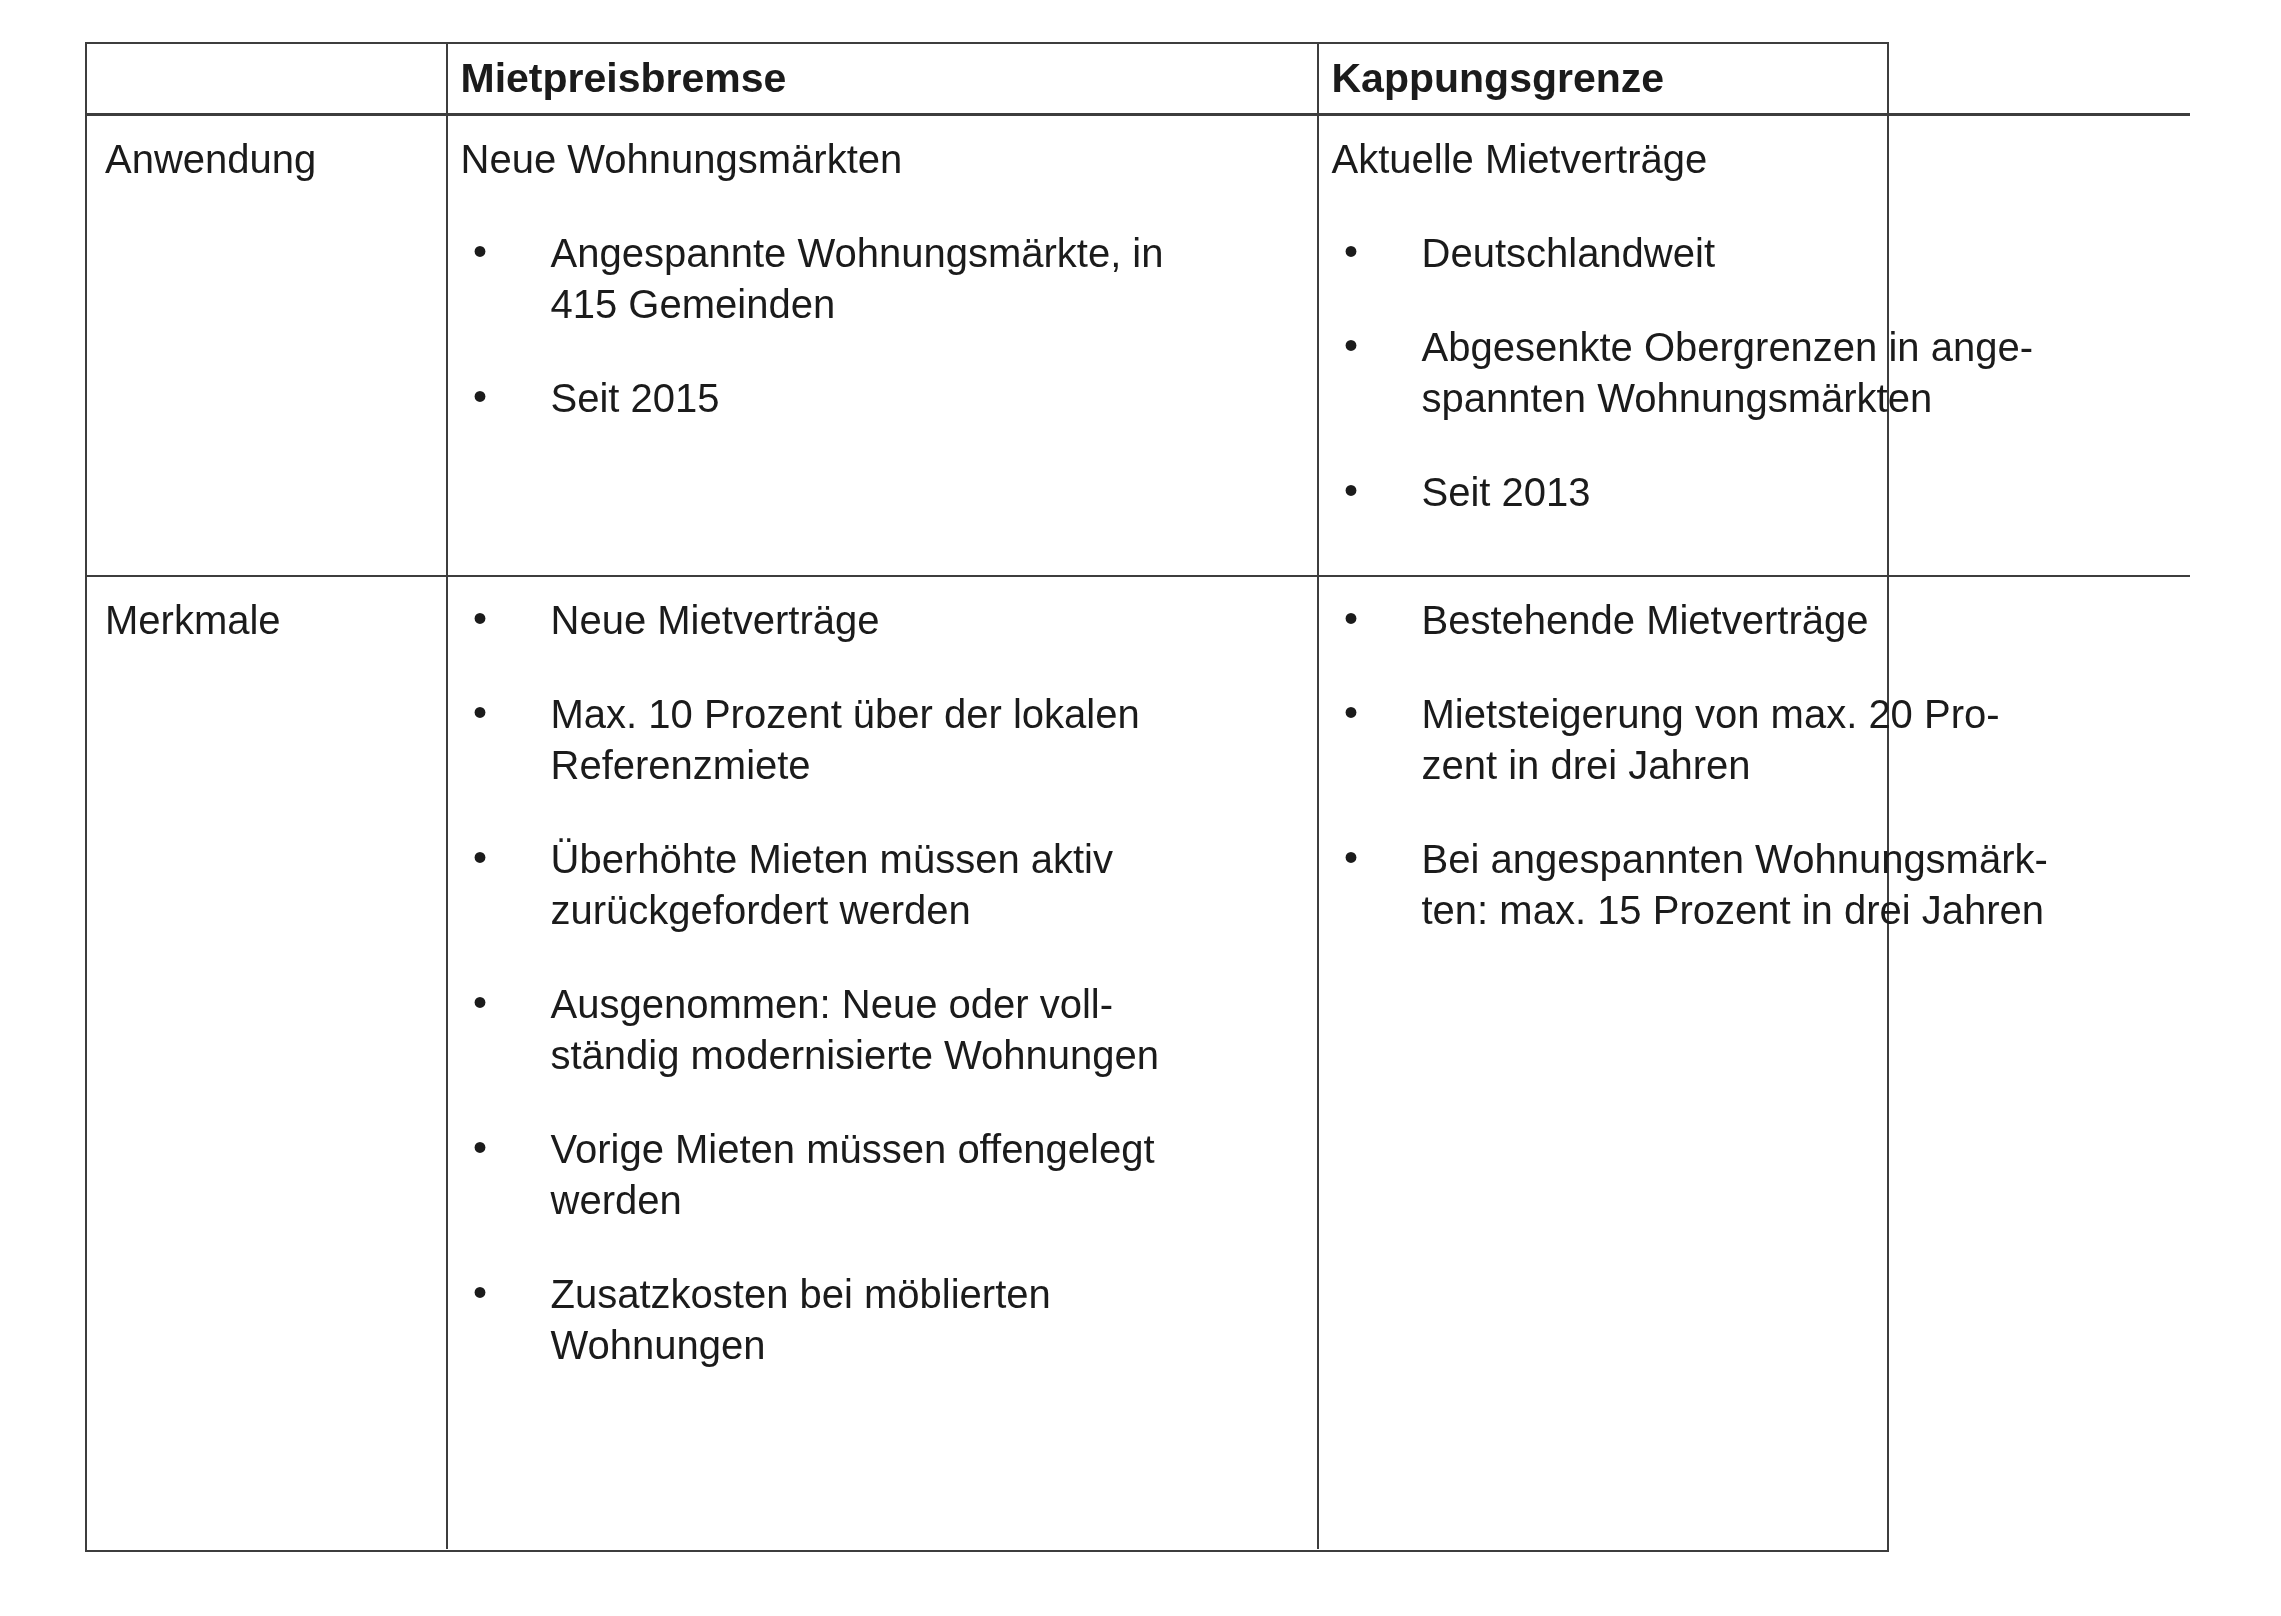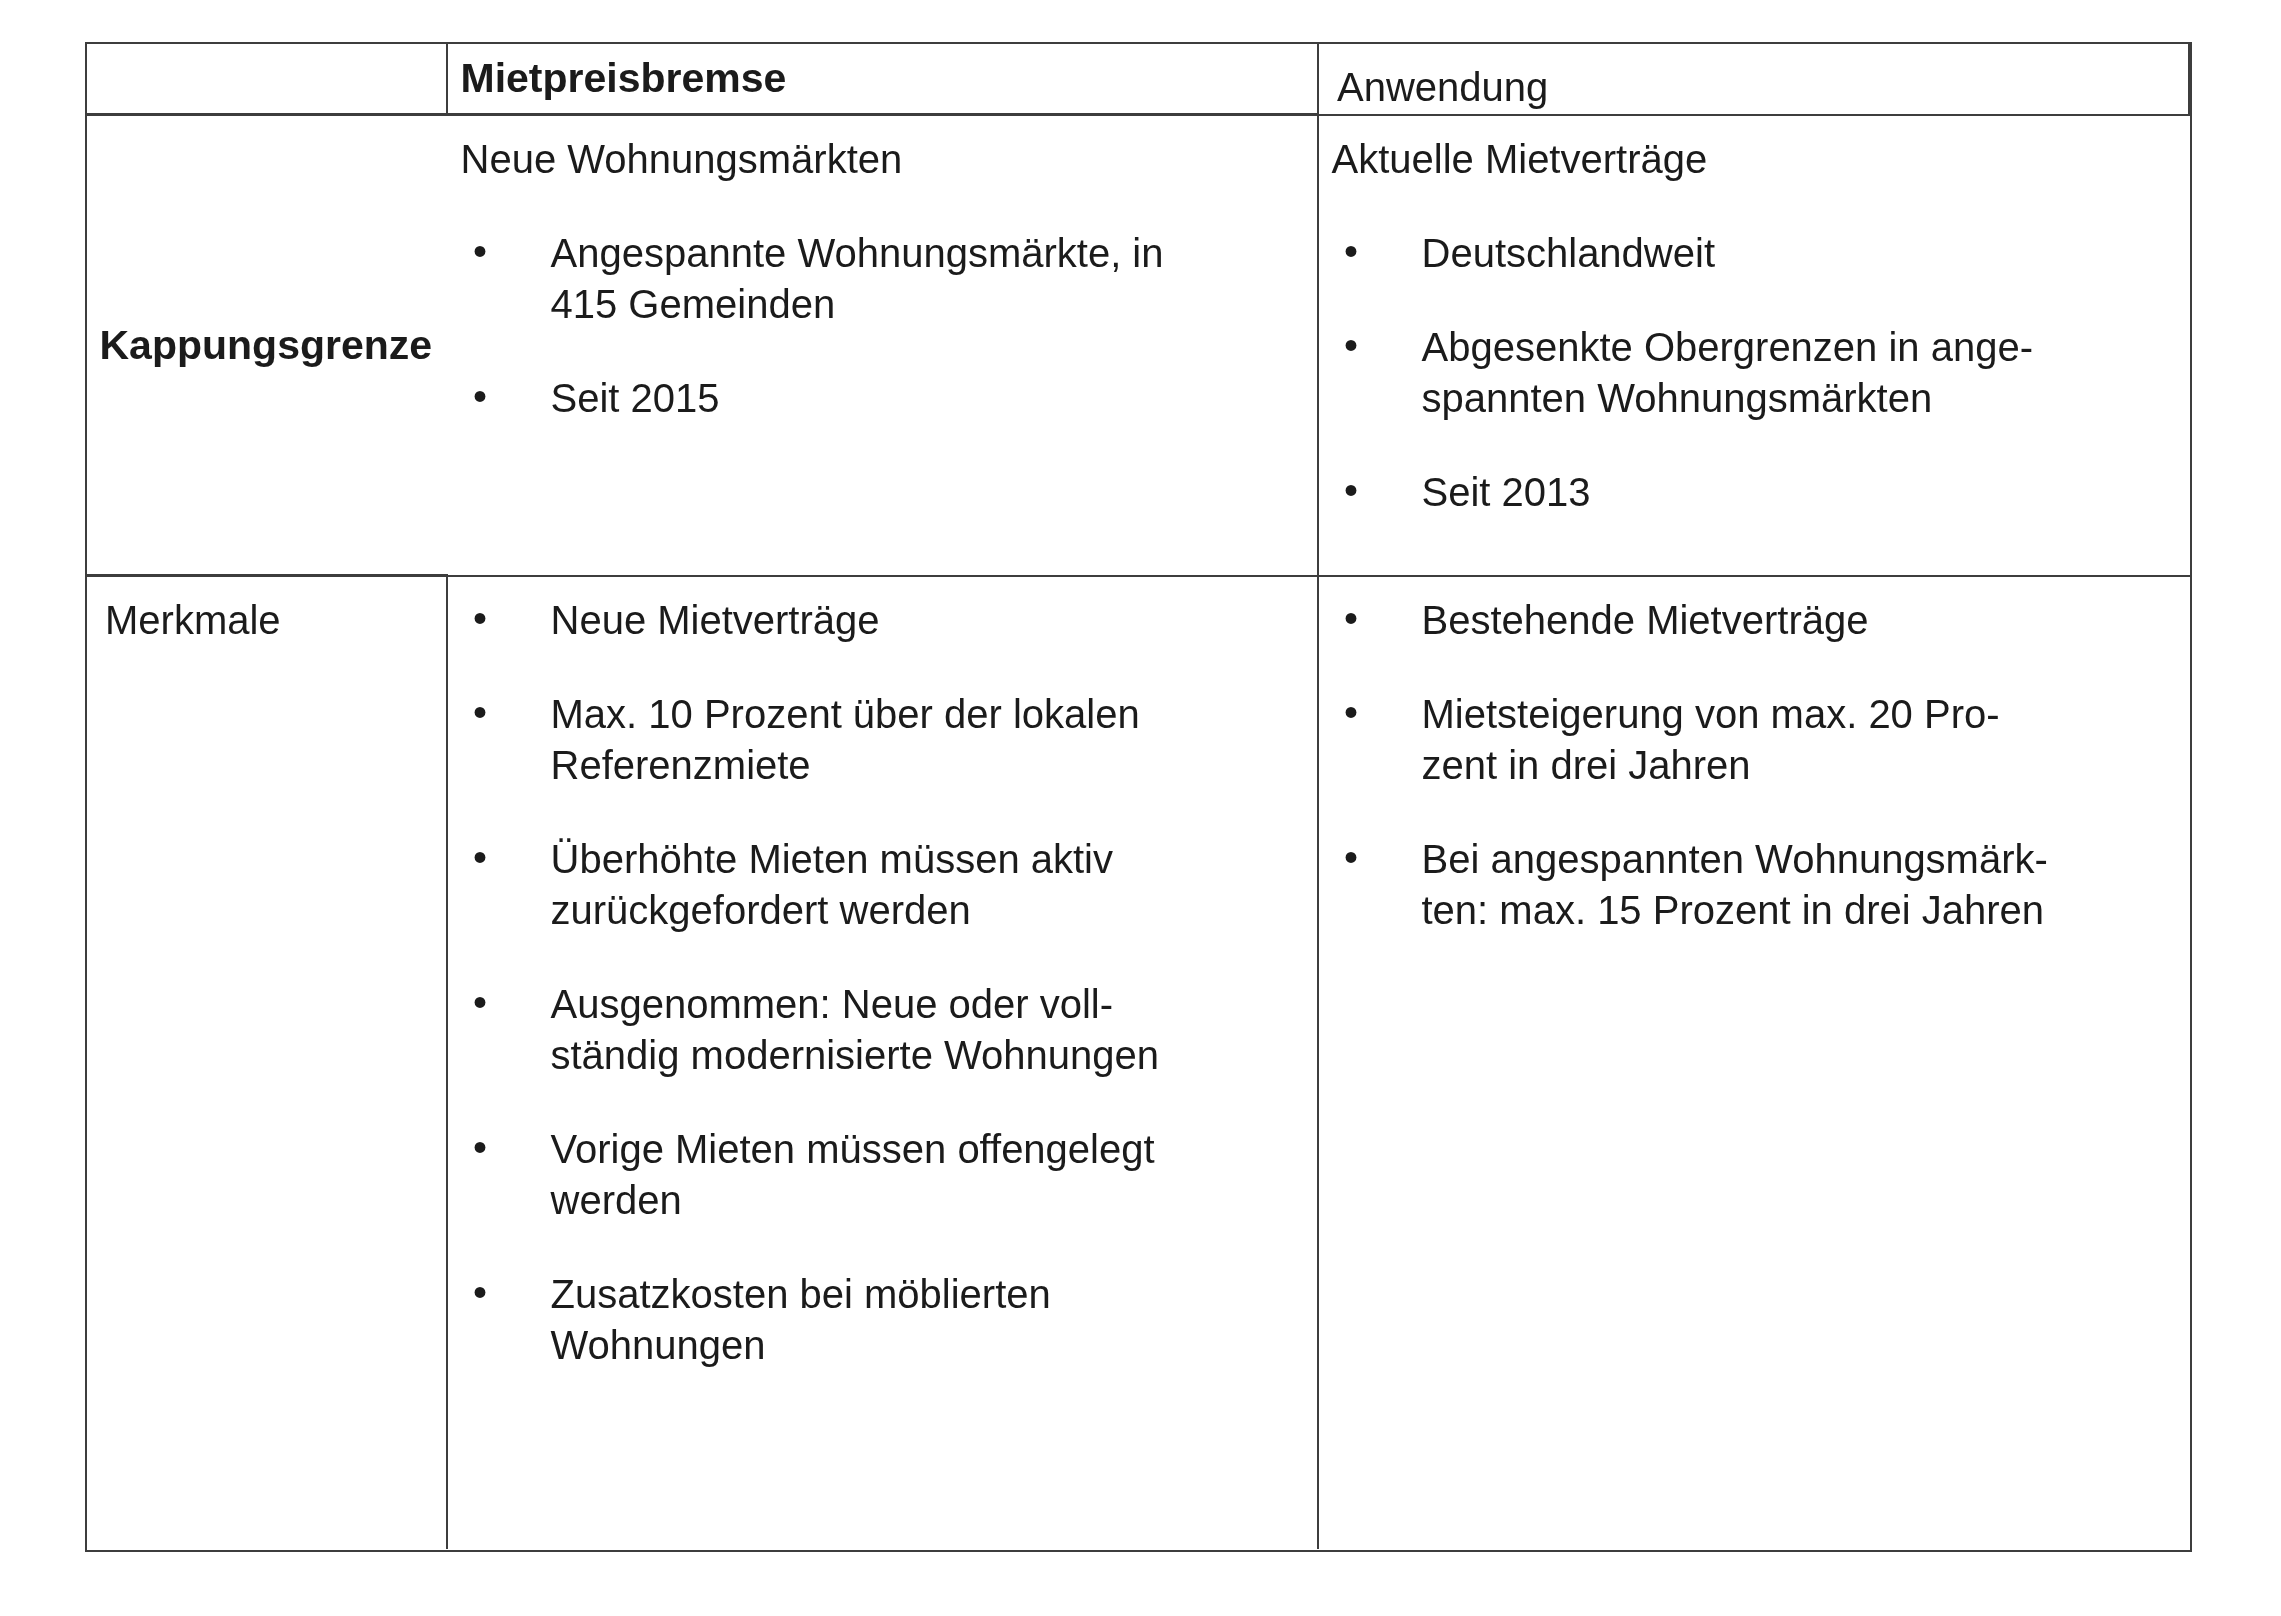--- a/index.html
+++ b/index.html
@@ -16,21 +16,21 @@
     position: relative;
     width: 2281px;
     height: 1616px;
     background: #ffffff;
     overflow: hidden;
   }
   .table {
     position: absolute;
     left: 85px;
     top: 42px;
-    width: 2107px;
+    width: 1804px;
     height: 1510px;
     box-sizing: border-box;
     border: 2.7px solid #3d3d3d;
     display: grid;
     grid-template-columns: 361px 871px 871px;
     grid-template-rows: 72px 461px 972px;
     background: #ffffff;
   }
   .cell {
     box-sizing: border-box;
@@ -71,25 +71,25 @@
   }
 </style>
 </head>
 <body>
 
 <div class="page">
   <div class="table">
 
     <div class="cell hdr c1"></div>
     <div class="cell hdr c2">Mietpreisbremse</div>
+    <div class="cell hdr c3">Kappungsgrenze</div>
+
     <div class="cell body-cell label-cell c1">
       <div>Anwendung</div>
     </div>
-
-    <div class="cell hdr c3">Kappungsgrenze</div>
 
     <div class="cell body-cell c2">
       <p class="intro">Neue Wohnungsmärkten</p>
       <div class="bullet">Angespannte Wohnungsmärkte, in
 415 Gemeinden</div>
       <div class="bullet">Seit 2015</div>
     </div>
 
     <div class="cell body-cell c3">
       <p class="intro">Aktuelle Mietverträge</p>

